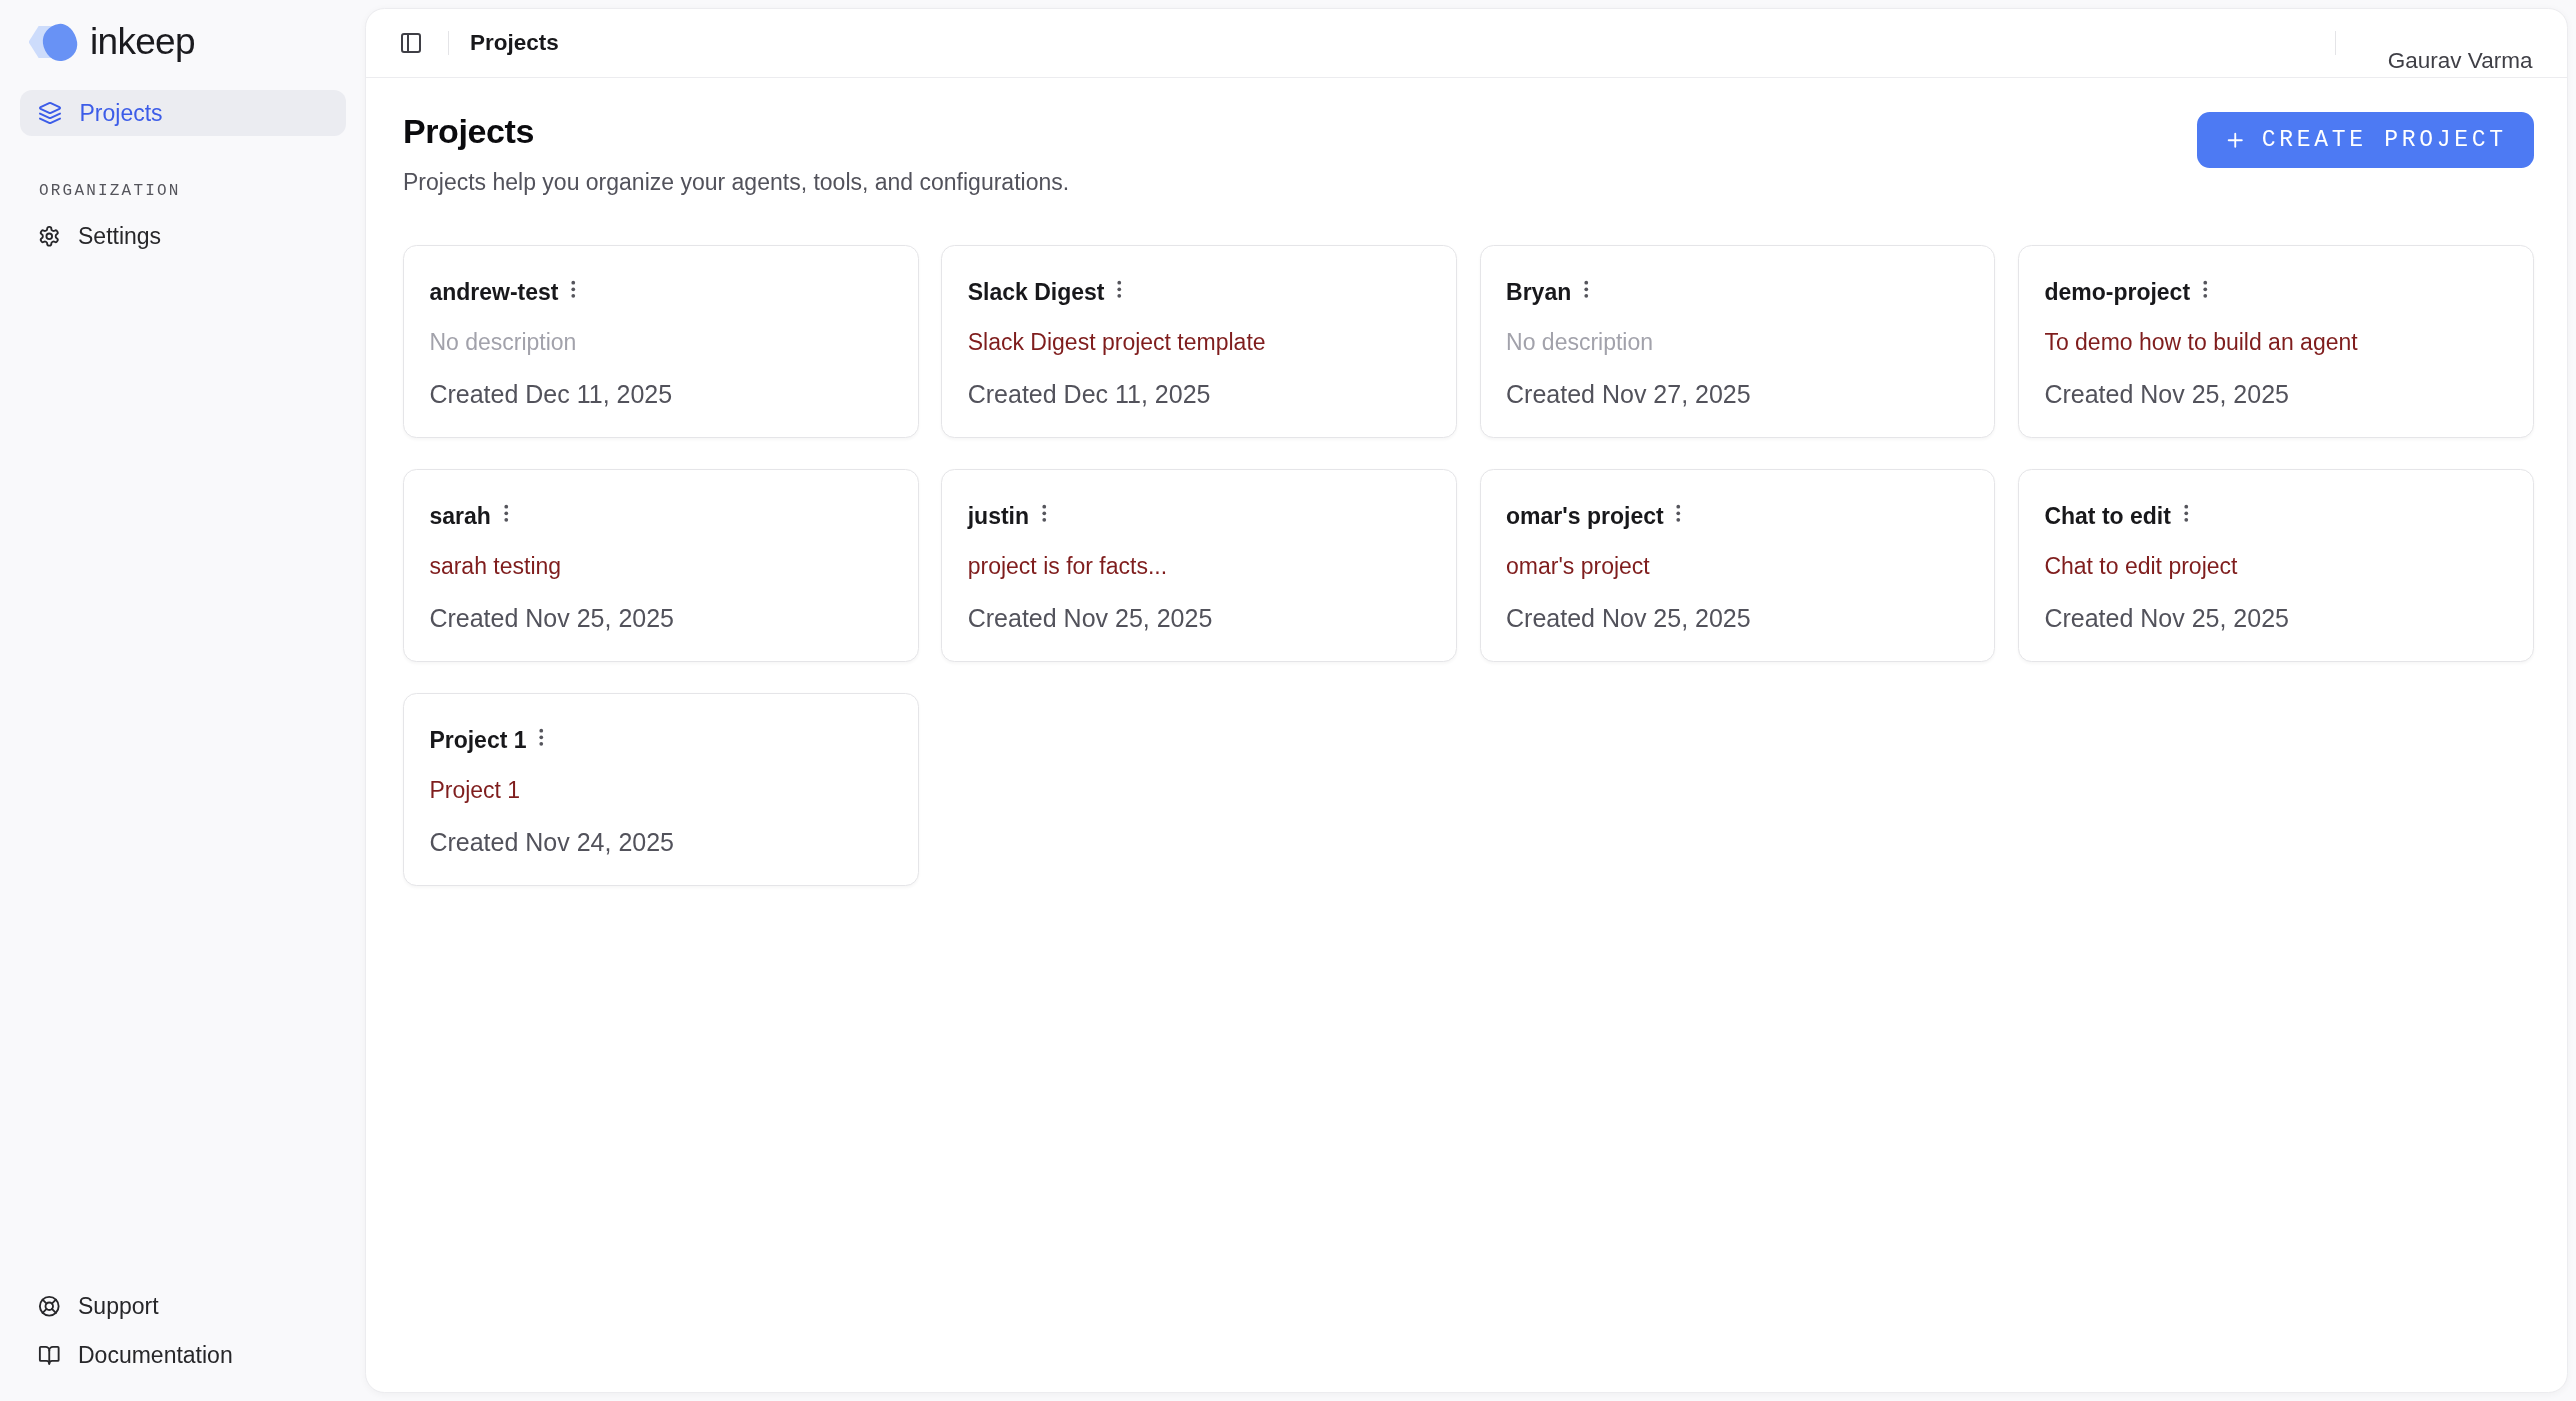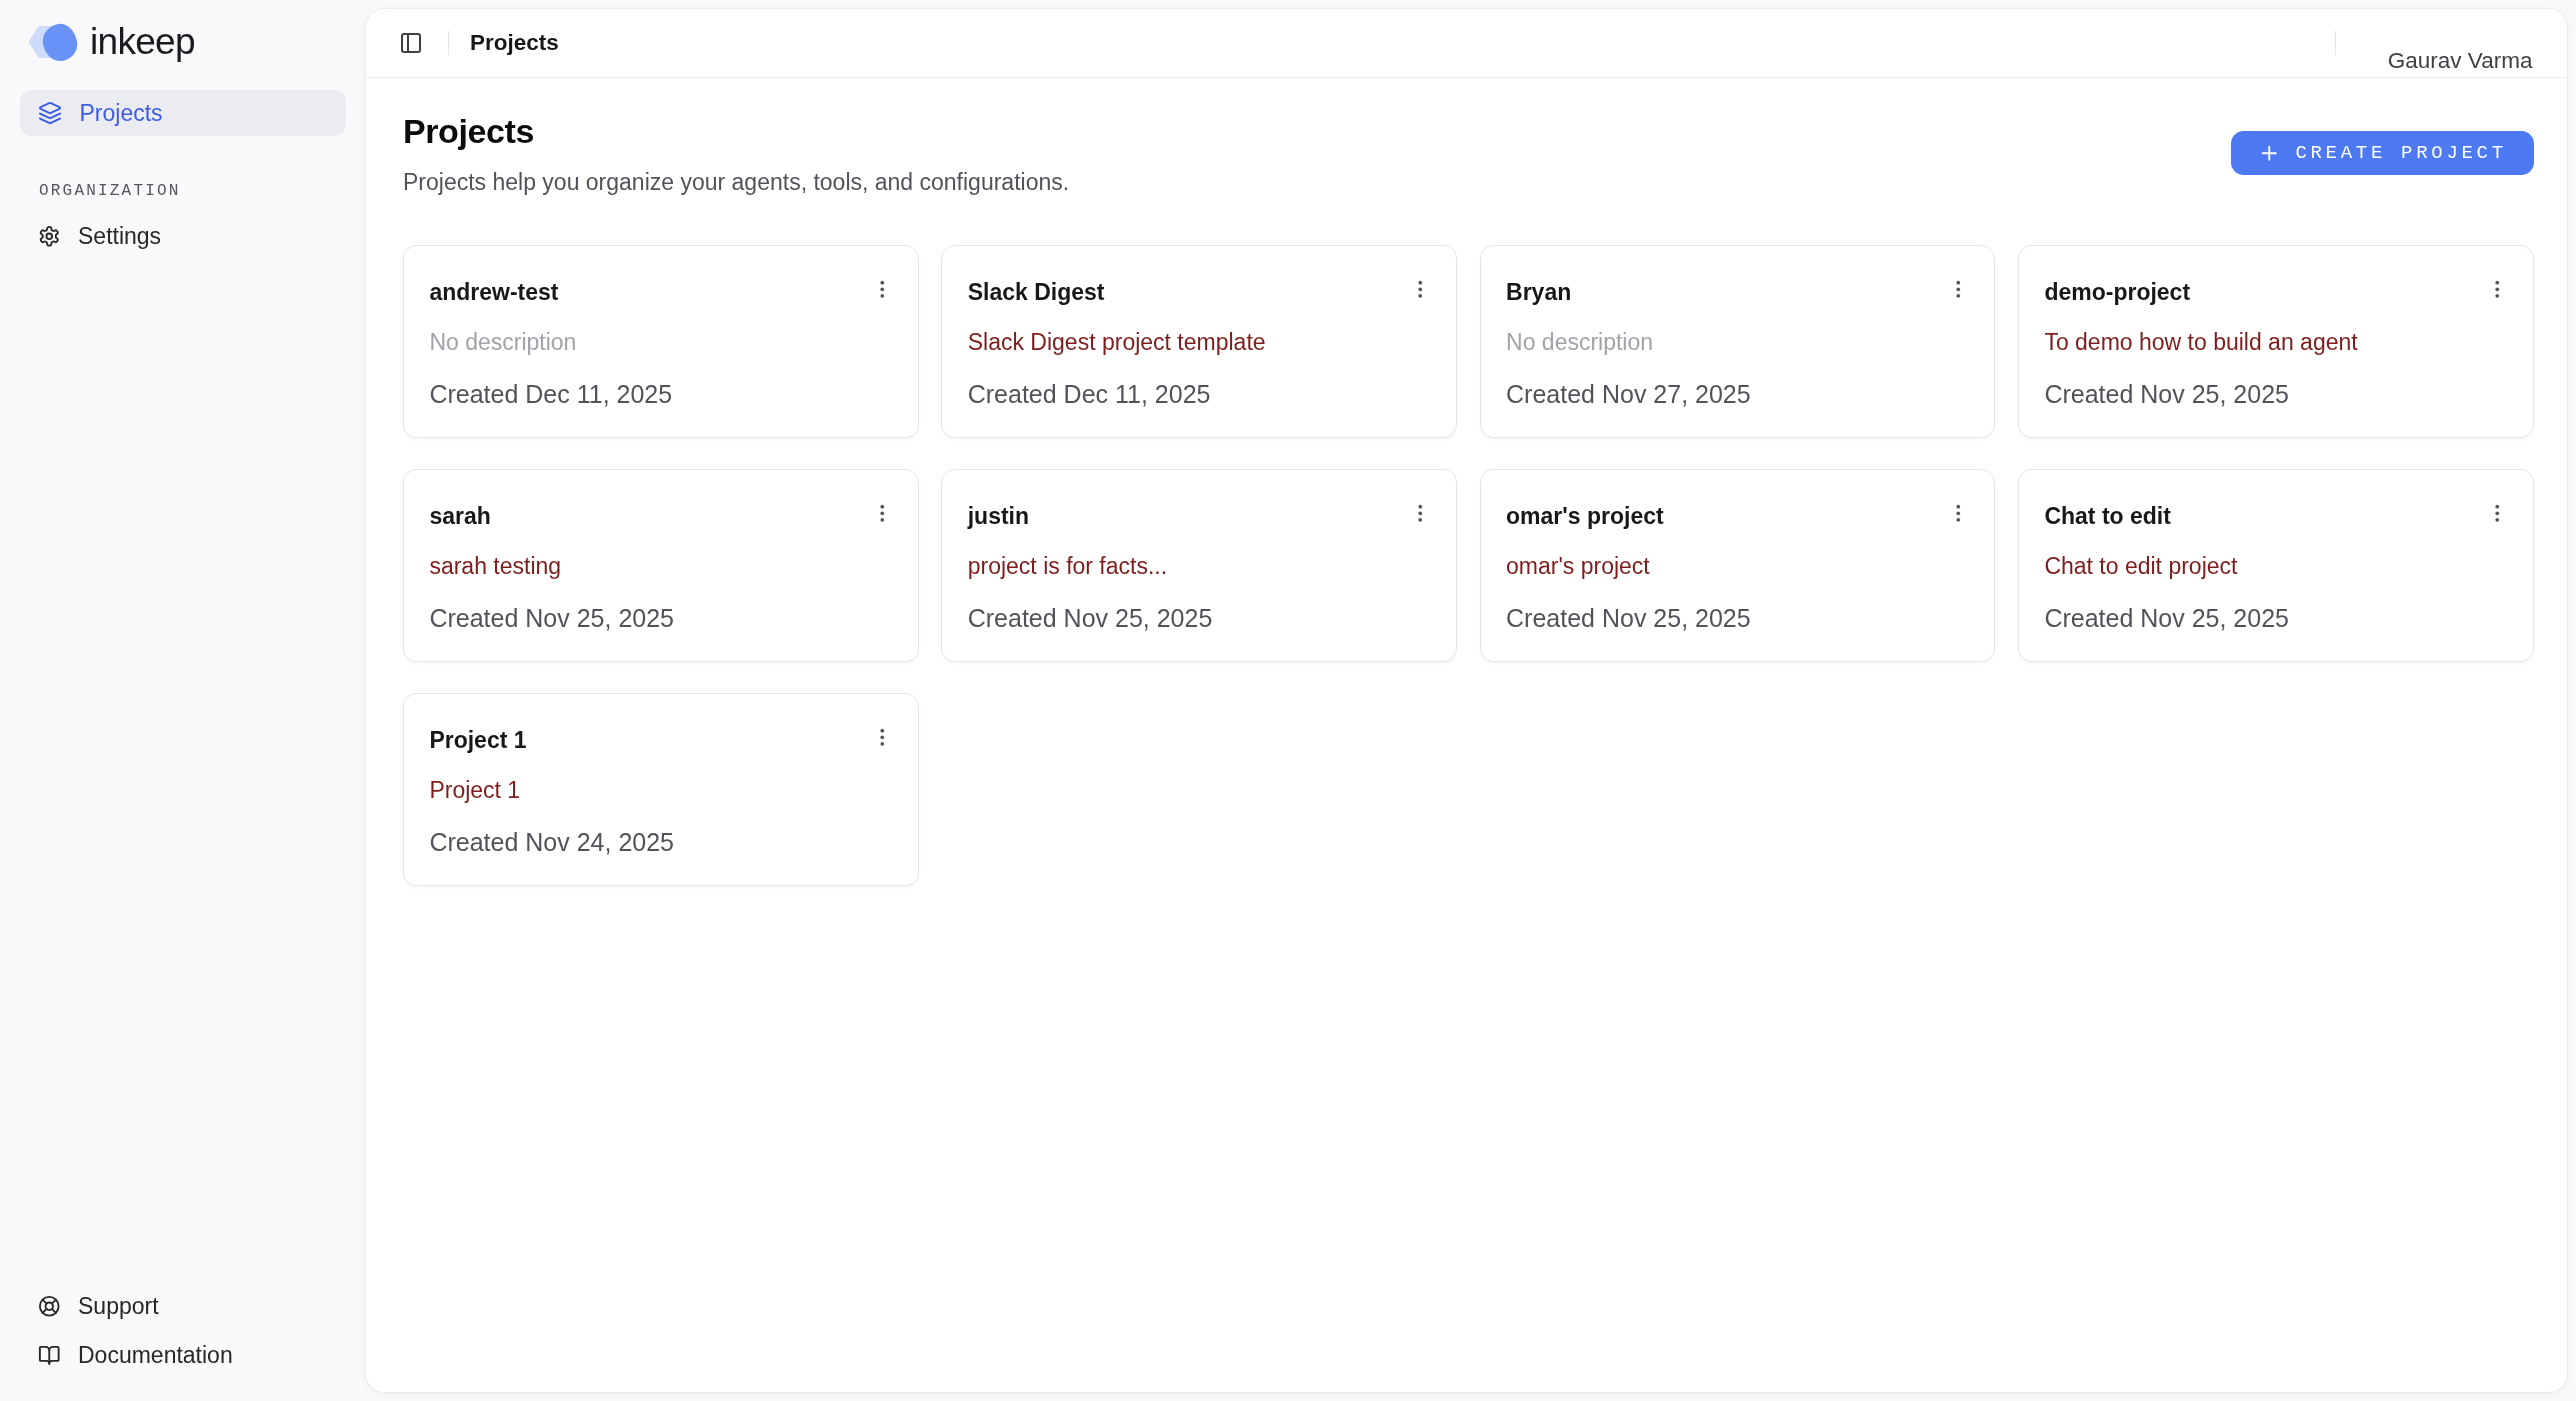--- a/index.html
+++ b/index.html
@@ -81,43 +81,43 @@
     margin-top:36px;
   }
 
   
   .content { flex:1; padding:34px 33px 0 37px; overflow:hidden; }
   .content-head { display:flex; align-items:flex-start; justify-content:space-between; }
   .page-title { font-size:34px; font-weight:600; color:#0b0b0e; letter-spacing:-0.4px; }
   .page-subtitle { margin-top:18px; font-size:23px; color:#52525b;text-align:center; }
   .create-btn {
     display:flex; align-items:center; gap:15px;
-    height:44px; padding:0 27px; margin-top:19px;
+    height:56px; padding:0 27px; margin-top:0;
     background:#4d7af3; color:#ffffff;
     border:none; border-radius:12.7px; cursor:pointer;
-    font-size:19px; letter-spacing:3.7px; font-weight:500;
+    font-size:23px; letter-spacing:3.7px; font-weight:500;
   }
 
   .grid {
     margin-top:49px;
     display:grid;
     grid-template-columns:repeat(4, 1fr);
     grid-auto-rows:193px;
     column-gap:22.5px; row-gap:31px;
   }
   .card {
     background:#ffffff;
     border:0.7px solid #e5e5e8;
     border-radius:13.5px;
     box-shadow:0 1.5px 3px rgba(0,0,0,0.035);
     padding:33px 25.4px 28.4px 25.4px;
     display:flex; flex-direction:column; justify-content:space-between;
     cursor:pointer;
   }
-  .card-top { display:flex; align-items:flex-start; justify-content:space-between; }
+  .card-top { display:flex; align-items:flex-start; }
   .card-title { font-size:23px; font-weight:600; color:#18181b; }
   .card-menu {
     background:none; border:none; cursor:pointer; color:#55555c;
     width:30px; height:30px; margin:-4.5px -4.5px 0 0;
     display:flex; align-items:center; justify-content:center; border-radius:6px;
   }
   .card-desc { font-size:23px; color:#7f1d1d; }
   .card-desc.muted { color:#a2a2ab; }
   .card-created { font-size:25px; color:#52525b; }
 </style>

